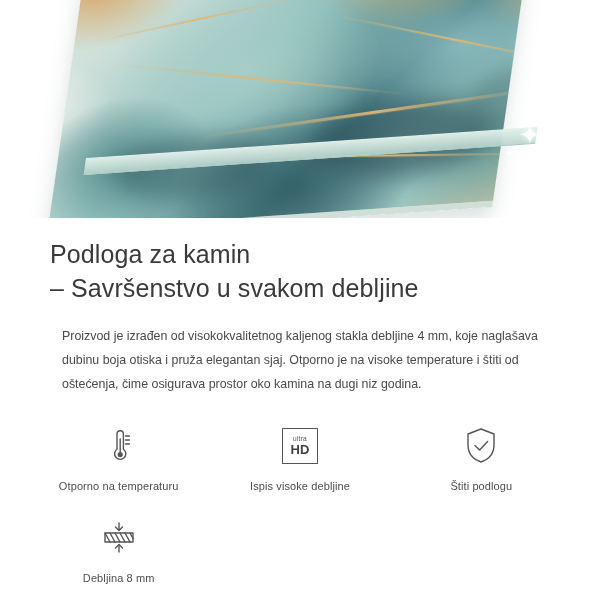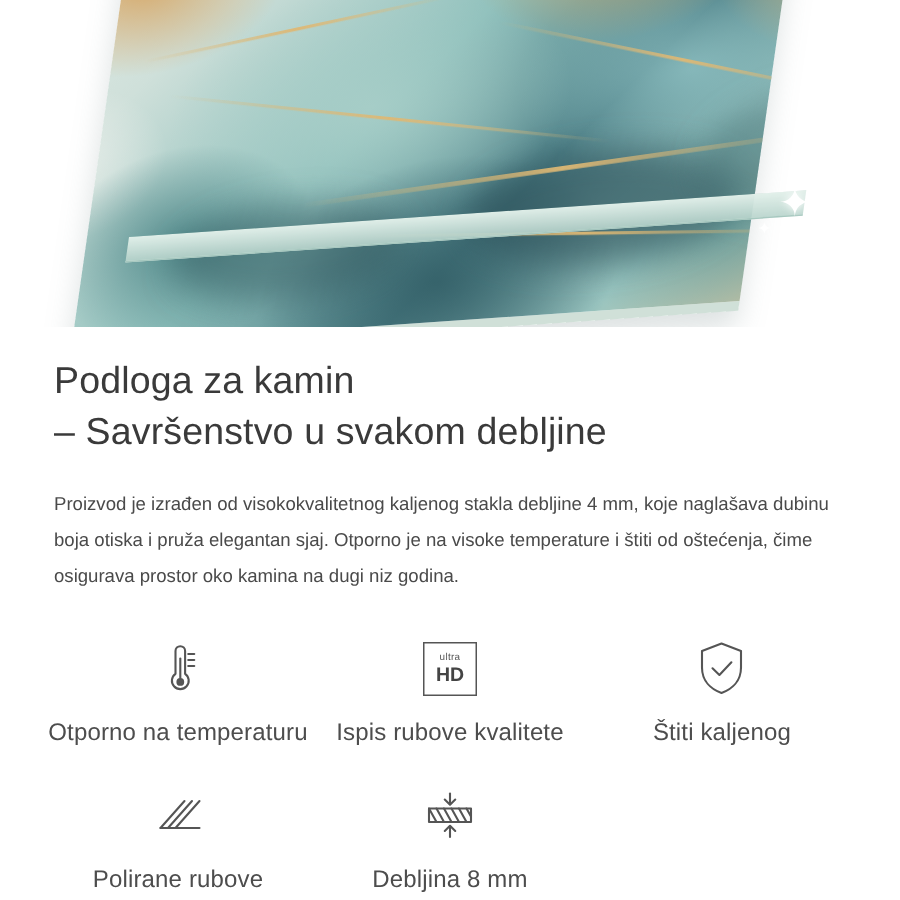--- a/index.html
+++ b/index.html
@@ -106,38 +106,38 @@
     line-height: 1;
     text-shadow: 0 0 6px rgba(255,255,255,0.95);
     user-select: none;
   }
   .s1 { left: 519px; top: 160px; font-size: 26px; }
   .s2 { left: 545px; top: 183px; font-size: 15px; }
   .s3 { left: 505px; top: 186px; font-size: 11px; }
 
   
   .content {
-    padding: 20px 36px 0 36px;
+    padding: 20px 36px 0 50px;
   }
   .headline {
     font-size: 25px;
     line-height: 1.35;
     font-weight: 400;
     color: #3a3a3a;
     margin: 0 0 18px 0;
     letter-spacing: 0.1px;
   }
   .headline .line2 {
     display: block;
   }
   .body-text {
     font-size: 12.4px;
     line-height: 1.95;
     color: #4a4a4a;
-    margin: 0;
+    margin: 12px;
     max-width: 534px;
   }
 
   
   .features {
     margin-top: 26px;
     padding: 0 28px;
     display: grid;
     grid-template-columns: repeat(3, 1fr);
     grid-row-gap: 22px;
@@ -149,21 +149,21 @@
   }
   .feature-icon {
     width: 54px;
     height: 48px;
     display: flex;
     align-items: center;
     justify-content: center;
     margin-bottom: 10px;
   }
   .feature-label {
-    font-size: 16px;
+    font-size: 11px;
     color: #4d4d4d;
     letter-spacing: 0.1px;
   }
   .icon-stroke {
     stroke: #555555;
     fill: none;
     stroke-width: 1.4;
     stroke-linecap: round;
     stroke-linejoin: round;
   }
@@ -241,49 +241,36 @@
       <div class="feature-label">Otporno na temperaturu</div>
     </div>
 
     <div class="feature">
       <div class="feature-icon">
         <div class="hd-box">
           <span class="hd-small">ultra</span>
           <span class="hd-big">HD</span>
         </div>
       </div>
-      <div class="feature-label">Ispis rubove kvalitete</div>
+      <div class="feature-label">Ispis visoke debljine</div>
     </div>
 
     <div class="feature">
       <div class="feature-icon">
         <svg width="44" height="44" viewBox="0 0 44 44" aria-hidden="true">
           <g class="icon-stroke">
             <path d="M22 5 L35 10 V21c0 9-6 14.5-13 17-7-2.5-13-8-13-17V10z"></path>
             <polyline points="16,21.5 20.6,26 28.6,17.5"></polyline>
           </g>
         </svg>
       </div>
-      <div class="feature-label">Štiti kaljenog</div>
-    </div>
-
-
-    <div class="feature">
-      <div class="feature-icon">
-        <svg width="44" height="36" viewBox="0 0 44 36" aria-hidden="true">
-          <g class="icon-stroke">
-            <path d="M10 26 L26 8"></path>
-            <path d="M15 26 L31 8"></path>
-            <path d="M20 26 L36 8"></path>
-            <path d="M10 26 H36"></path>
-          </g>
-        </svg>
-      </div>
-      <div class="feature-label">Polirane rubove</div>
-    </div>
+      <div class="feature-label">Štiti podlogu</div>
+    </div>
+
+
 
     <div class="feature">
       <div class="feature-icon">
         <svg width="46" height="38" viewBox="0 0 46 38" aria-hidden="true">
           <g class="icon-stroke">
             <line x1="23" y1="4" x2="23" y2="11"></line>
             <polyline points="19.5,8 23,11.5 26.5,8"></polyline>
             <rect x="9" y="14" width="28" height="9"></rect>
             <line x1="9" y1="14" x2="14" y2="23"></line>
             <line x1="14" y1="14" x2="19" y2="23"></line>

